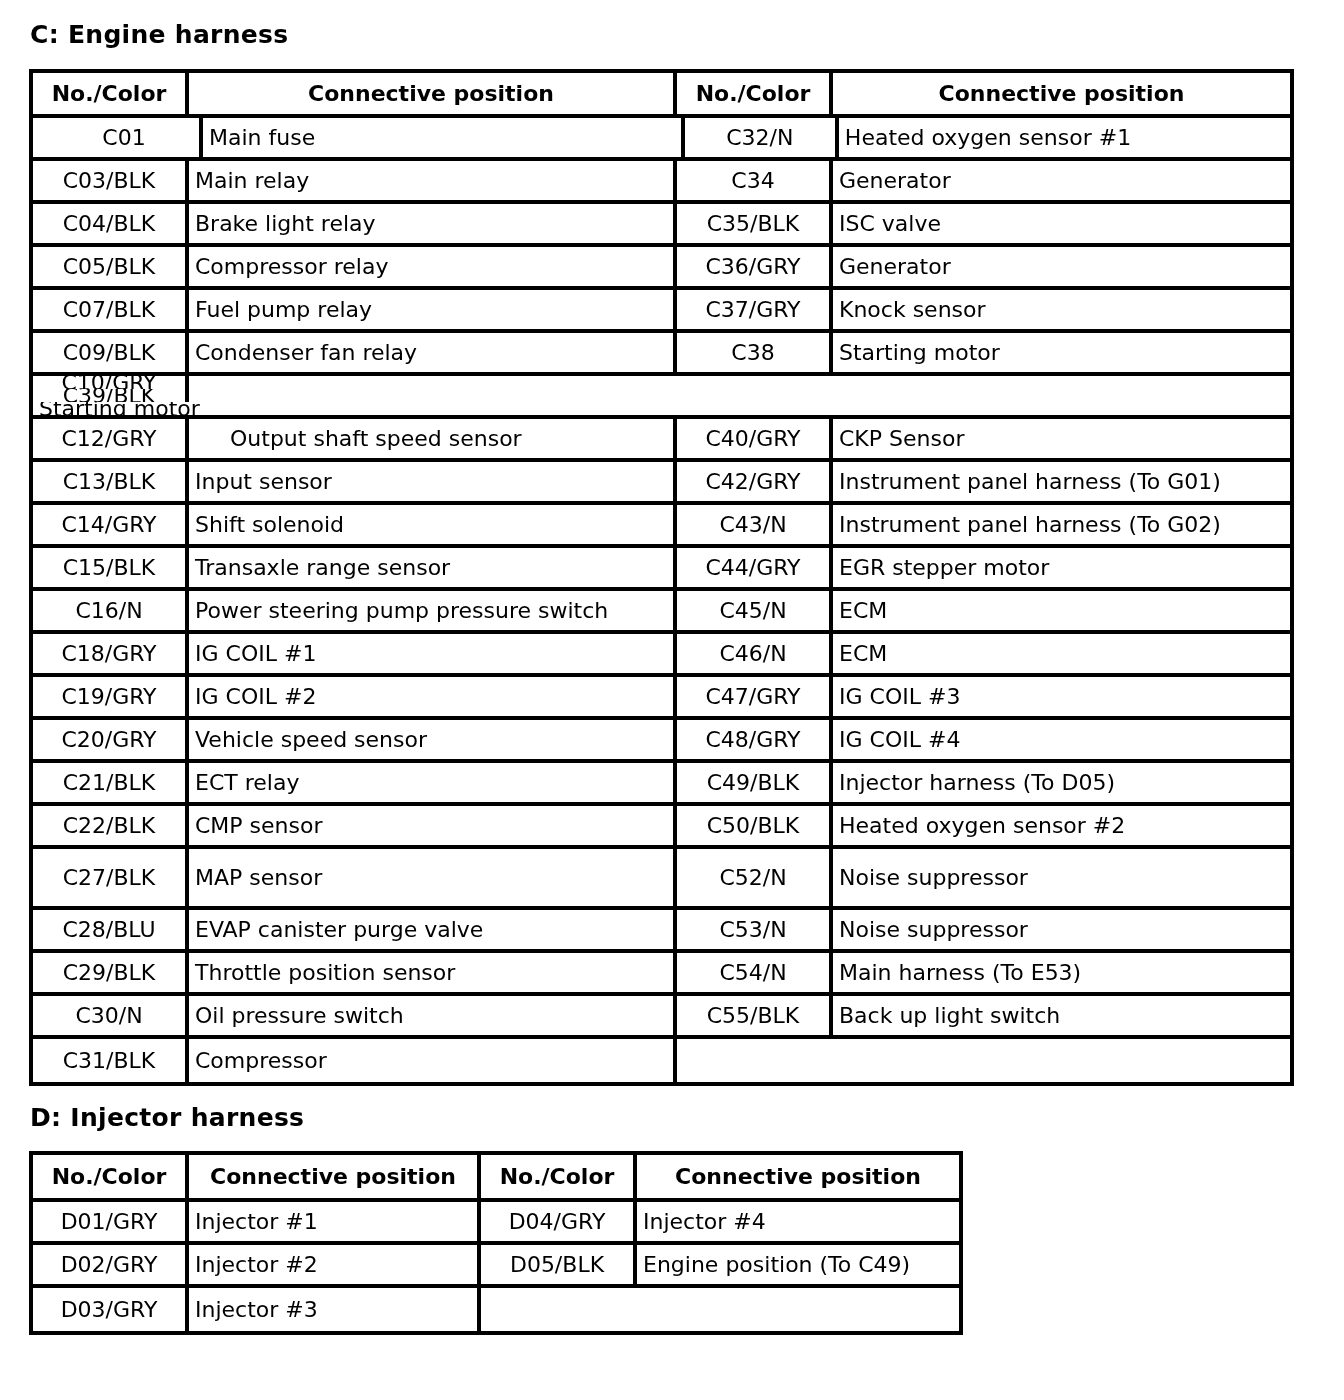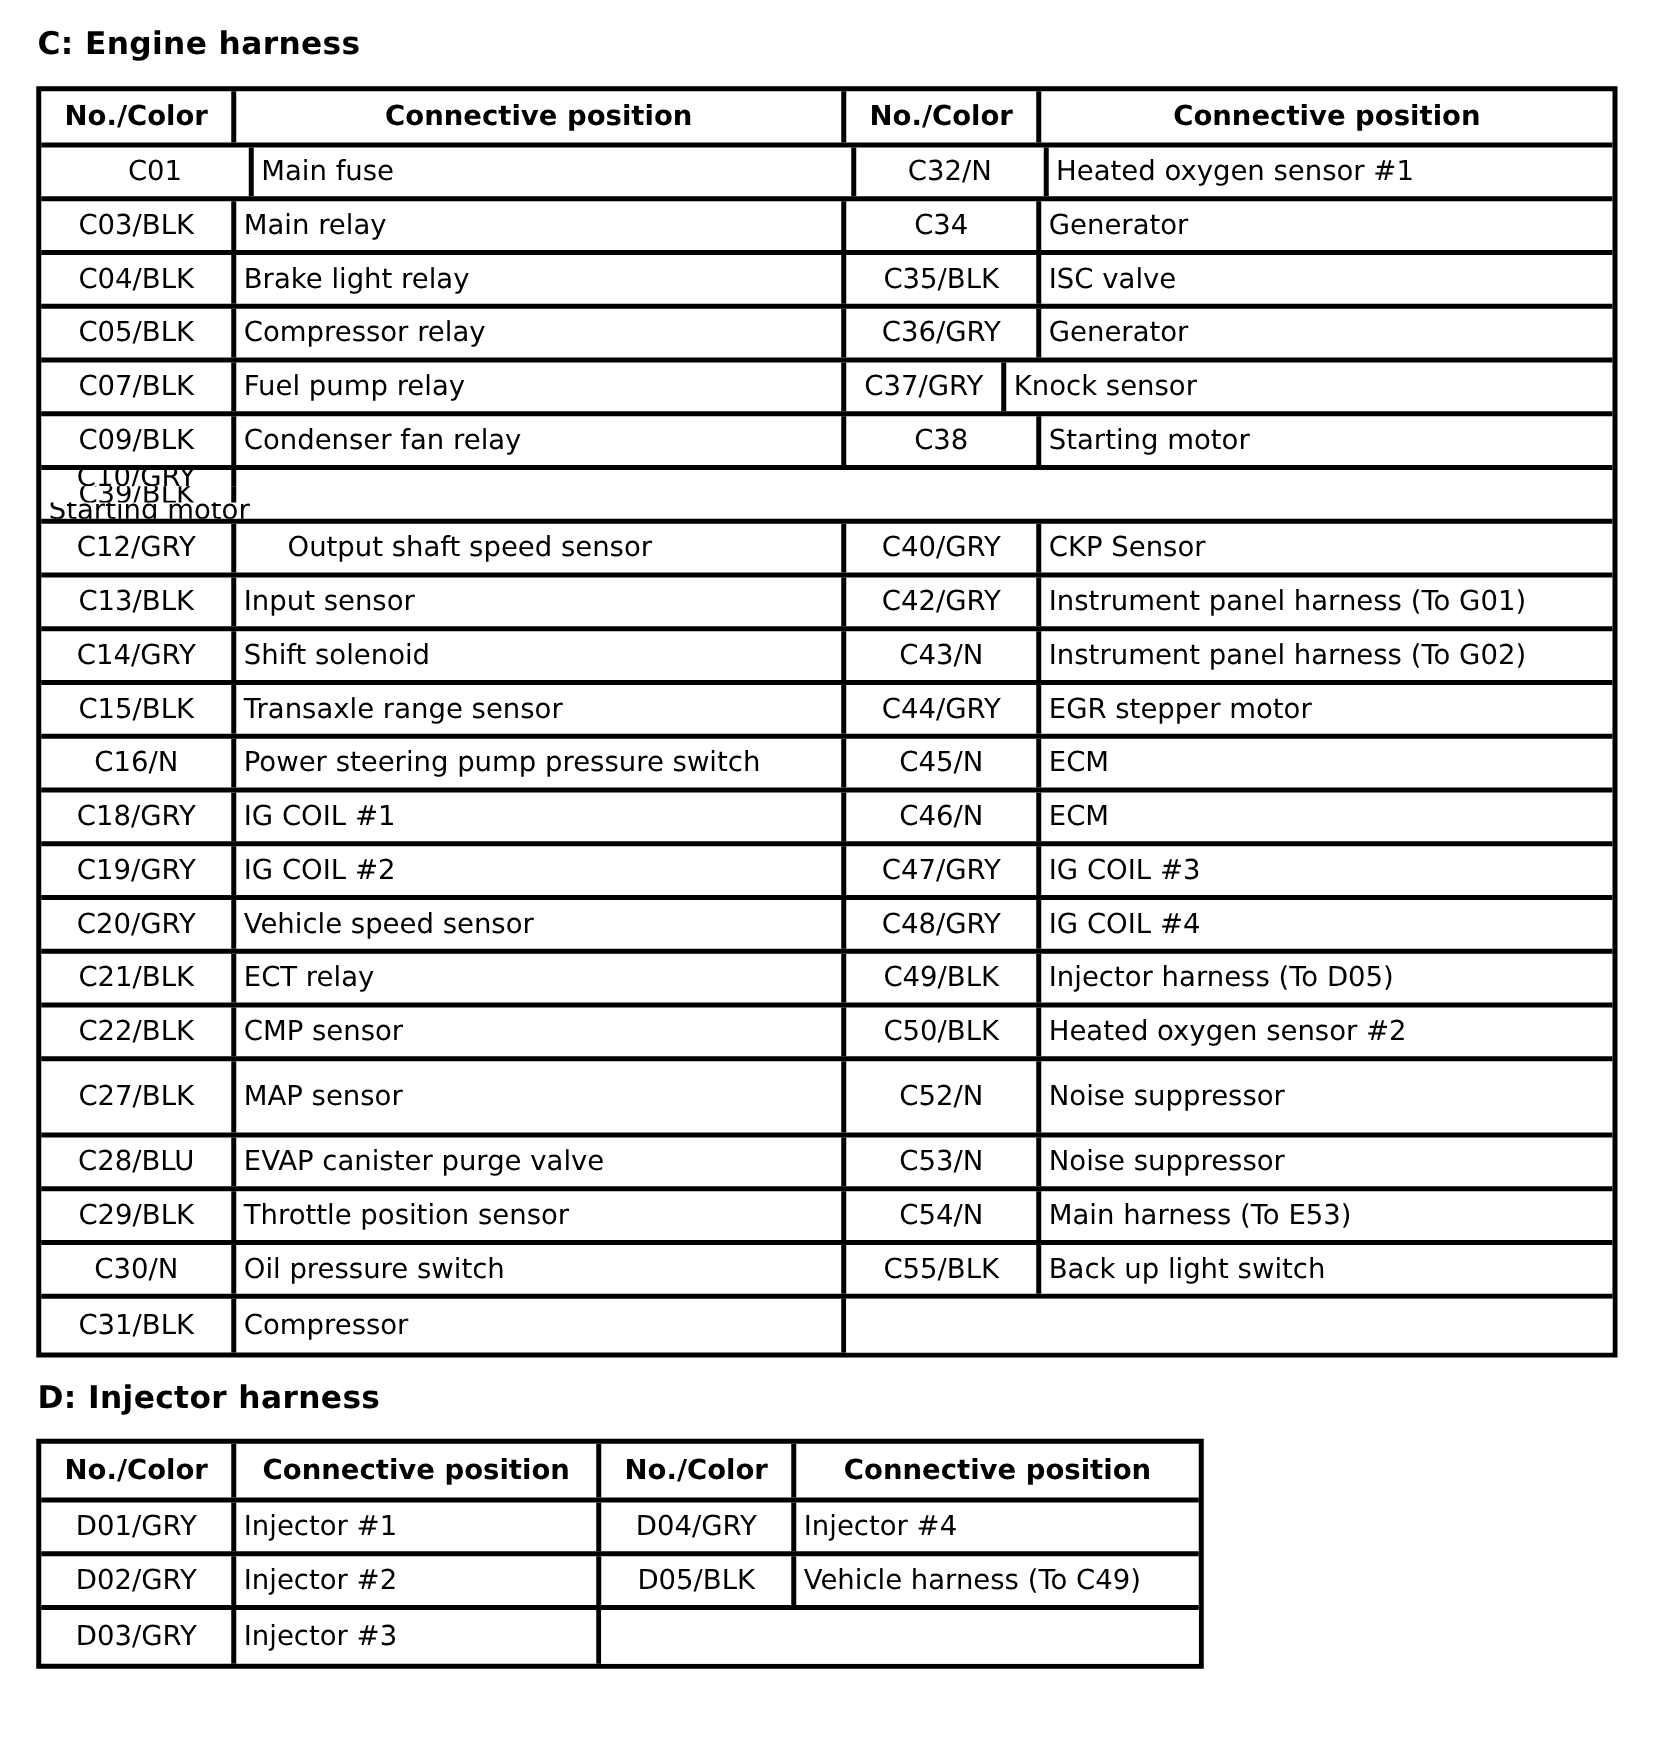--- a/index.html
+++ b/index.html
@@ -46,21 +46,21 @@
     </div>
     <div class="row" style="height: 43px;">
       <div class="cell c-no" style="width: 156px;">C05/BLK</div>
       <div class="cell c-pos" style="width: 488px;">Compressor relay</div>
       <div class="cell c-no" style="width: 156px;">C36/GRY</div>
       <div class="cell c-pos" style="width: 457px;">Generator</div>
     </div>
     <div class="row" style="height: 43px;">
       <div class="cell c-no" style="width: 156px;">C07/BLK</div>
       <div class="cell c-pos" style="width: 488px;">Fuel pump relay</div>
-      <div class="cell c-no" style="width: 128px;">C37/GRY</div>
+      <div class="cell c-no" style="width: 156px;">C37/GRY</div>
       <div class="cell c-pos" style="width: 457px;">Knock sensor</div>
     </div>
     <div class="row" style="height: 43px;">
       <div class="cell c-no" style="width: 156px;">C09/BLK</div>
       <div class="cell c-pos" style="width: 488px;">Condenser fan relay</div>
       <div class="cell c-no" style="width: 156px;">C38</div>
       <div class="cell c-pos" style="width: 457px;">Starting motor</div>
     </div>
     <div class="row" style="height: 43px; flex-direction: column;">
       <div class="cell c-no" style="width: 156px;">C10/GRY</div>
@@ -169,20 +169,20 @@
     <div class="row" style="height: 43px;">
       <div class="cell c-no" style="width: 156px;">D01/GRY</div>
       <div class="cell c-pos" style="width: 292px;">Injector #1</div>
       <div class="cell c-no" style="width: 156px;">D04/GRY</div>
       <div class="cell c-pos" style="width: 322px;">Injector #4</div>
     </div>
     <div class="row" style="height: 43px;">
       <div class="cell c-no" style="width: 156px;">D02/GRY</div>
       <div class="cell c-pos" style="width: 292px;">Injector #2</div>
       <div class="cell c-no" style="width: 156px;">D05/BLK</div>
-      <div class="cell c-pos" style="width: 322px;">Vehicle harness (To C49)</div>
+      <div class="cell c-pos" style="width: 322px;">Engine position (To C49)</div>
     </div>
     <div class="row" style="height: 43px;">
       <div class="cell c-no" style="width: 156px;">D03/GRY</div>
       <div class="cell c-pos" style="width: 292px;">Injector #3</div>
       <div class="cell blank" style="width: 478px;"></div>
     </div>
   </div>
 
 </body></html>

